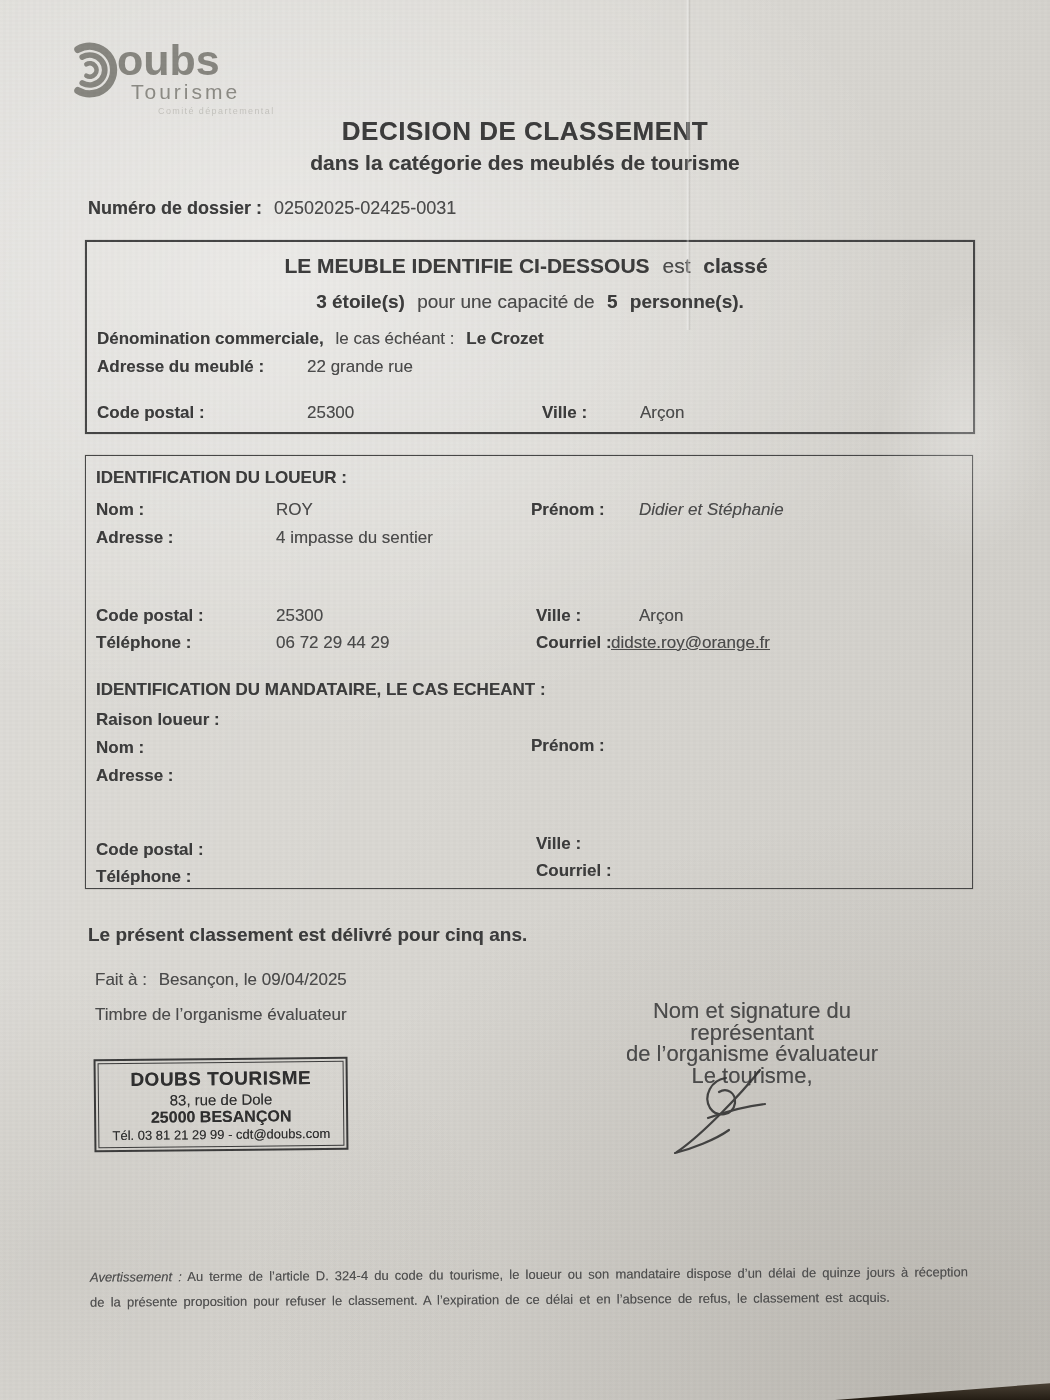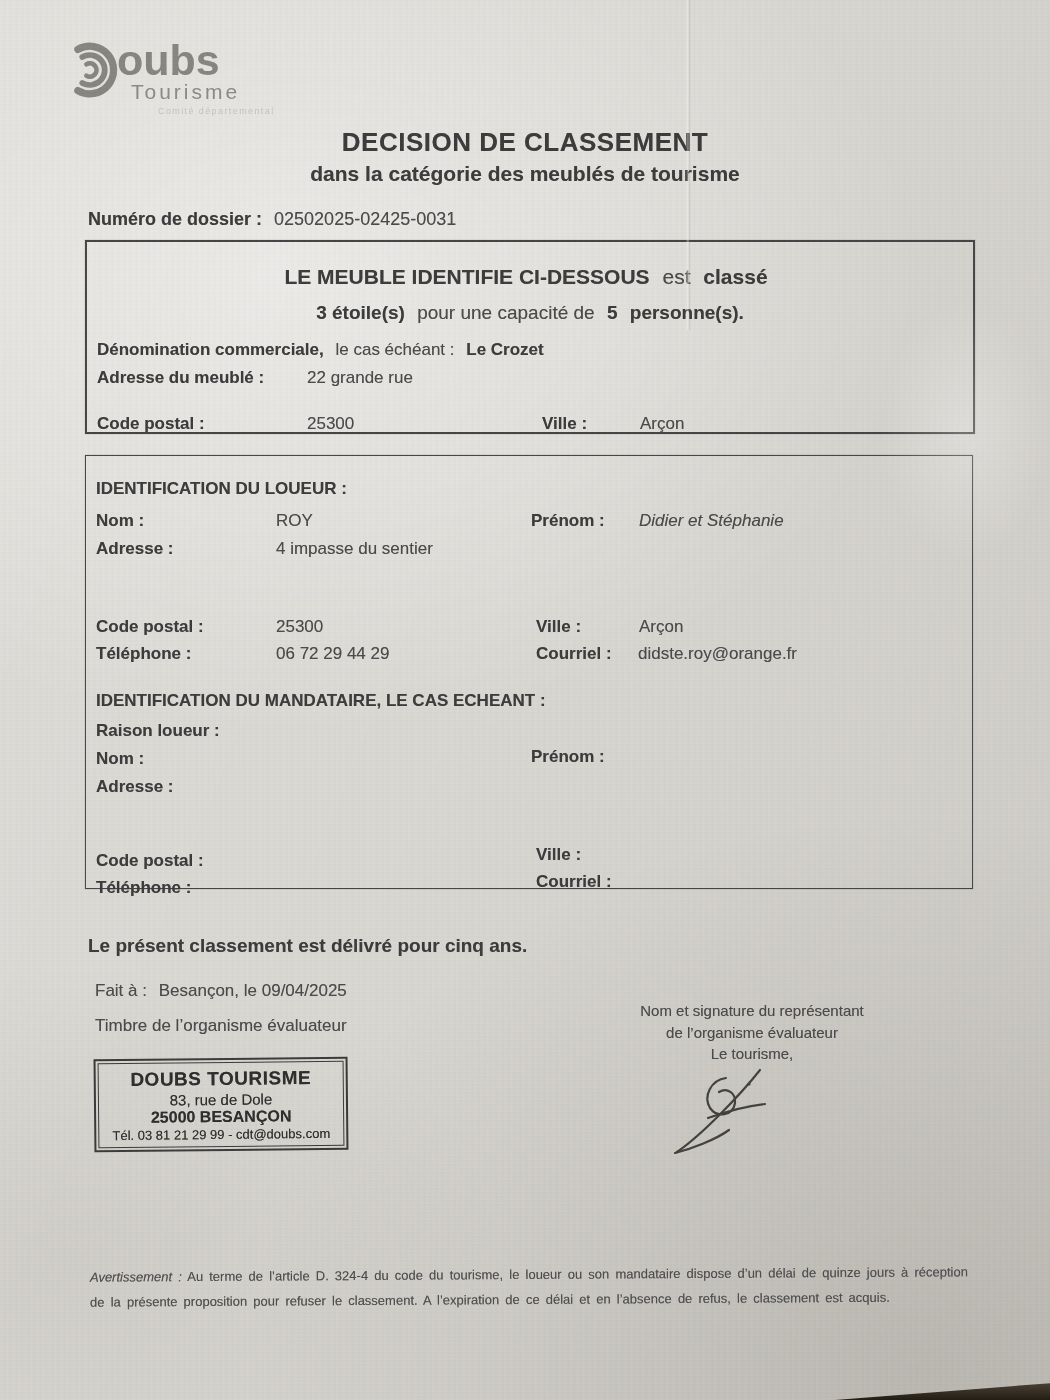--- a/index.html
+++ b/index.html
@@ -30,21 +30,21 @@
   .shade-right{
     position:absolute;left:880px;top:300px;width:170px;height:260px;
     background:radial-gradient(closest-side, rgba(255,255,255,.25), rgba(255,255,255,0));
   }
   .corner-dark{
     position:absolute;left:835px;top:1376px;width:215px;height:24px;
     background:linear-gradient(to bottom, #5a5043, #241d14);
     clip-path:polygon(0 100%, 100% 30%, 100% 100%);
   }
   .t{position:absolute;white-space:nowrap;color:#4a4a4a;font-size:17px;
-     text-shadow:0 0 .6px rgba(72,72,72,.45);margin-top:11px;}
+     text-shadow:0 0 .6px rgba(72,72,72,.45);}
   .b{font-weight:bold;color:#3b3b3b;}
   .gap{margin-right:7px;}
   .center{text-align:center;}
   .box{position:absolute;border:2px solid #454545;box-shadow:0 0 1px rgba(60,60,60,.5);}
   
   .logo-word{position:absolute;left:117px;top:36px;font-size:43px;font-weight:bold;
      color:#86857f;letter-spacing:0;filter:blur(.3px);}
   .logo-sub{position:absolute;left:131px;top:80px;font-size:21px;color:#8b8a84;
      letter-spacing:3px;filter:blur(.3px);}
   .logo-tag{position:absolute;left:136px;top:106px;font-size:9px;color:#9a9993;
@@ -57,21 +57,21 @@
      color:#2e2e2e;text-shadow:0 0 .5px rgba(46,46,46,.6);}
   .stamp-l1{font-size:19px;font-weight:bold;letter-spacing:.5px;}
   .stamp-l2{font-size:15px;margin-top:1px;}
   .stamp-l3{font-size:16px;font-weight:bold;}
   .stamp-l4{font-size:13px;margin-top:1px;}
   .footer{position:absolute;left:90px;top:1262px;width:878px;font-size:13px;
      line-height:25px;color:#4e4e4e;text-align:justify;word-spacing:2.5px;
      transform:rotate(-.35deg);text-shadow:0 0 .5px rgba(78,78,78,.5);}
   .footer i{font-style:italic;}
   .sign-block{position:absolute;left:618px;top:1000px;width:268px;text-align:center;
-     font-size:15px;line-height:21.5px;color:#4a4a4a;
+     font-size:22px;line-height:21.5px;color:#4a4a4a;
      text-shadow:0 0 .6px rgba(72,72,72,.45);}
 </style>
 </head>
 <body>
 
 <div class="paper">
 
   <div>
     <svg style="position:absolute;left:74px;top:40px;filter:blur(.3px);" width="46" height="60" viewBox="0 0 40 58">
       <g fill="none" stroke="#86857f" stroke-linecap="round">
@@ -131,21 +131,21 @@
     <div class="t" style="left:190px;top:72px;">4 impasse du sentier</div>
 
     <div class="t b" style="left:10px;top:150px;">Code postal :</div>
     <div class="t" style="left:190px;top:150px;">25300</div>
     <div class="t b" style="left:450px;top:150px;">Ville :</div>
     <div class="t" style="left:553px;top:150px;">Arçon</div>
 
     <div class="t b" style="left:10px;top:177px;">Téléphone :</div>
     <div class="t" style="left:190px;top:177px;">06 72 29 44 29</div>
     <div class="t b" style="left:450px;top:177px;">Courriel :</div>
-    <div class="t" style="left:552px;top:177px;">didste.roy@orange.fr</div>
+    <div class="t" style="left:525px;top:177px;text-decoration:underline;">didste.roy@orange.fr</div>
 
     <div class="t b" style="left:10px;top:224px;">IDENTIFICATION DU MANDATAIRE, LE CAS ECHEANT :</div>
     <div class="t b" style="left:10px;top:254px;">Raison loueur :</div>
     <div class="t b" style="left:10px;top:282px;">Nom :</div>
     <div class="t b" style="left:445px;top:280px;">Prénom :</div>
     <div class="t b" style="left:10px;top:310px;">Adresse :</div>
     <div class="t b" style="left:10px;top:384px;">Code postal :</div>
     <div class="t b" style="left:450px;top:378px;">Ville :</div>
     <div class="t b" style="left:10px;top:411px;">Téléphone :</div>
     <div class="t b" style="left:450px;top:405px;">Courriel :</div>

